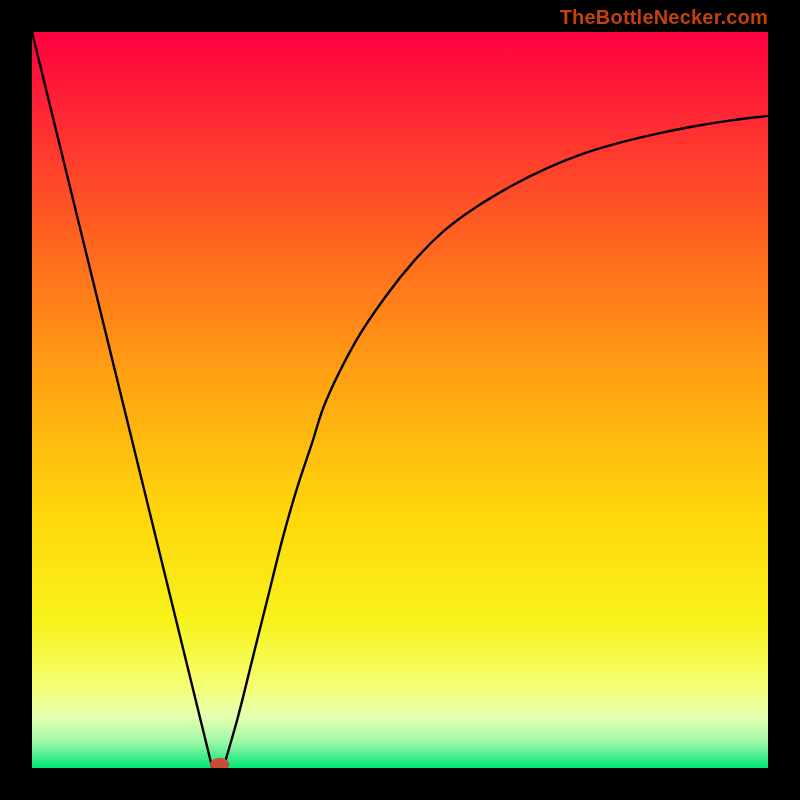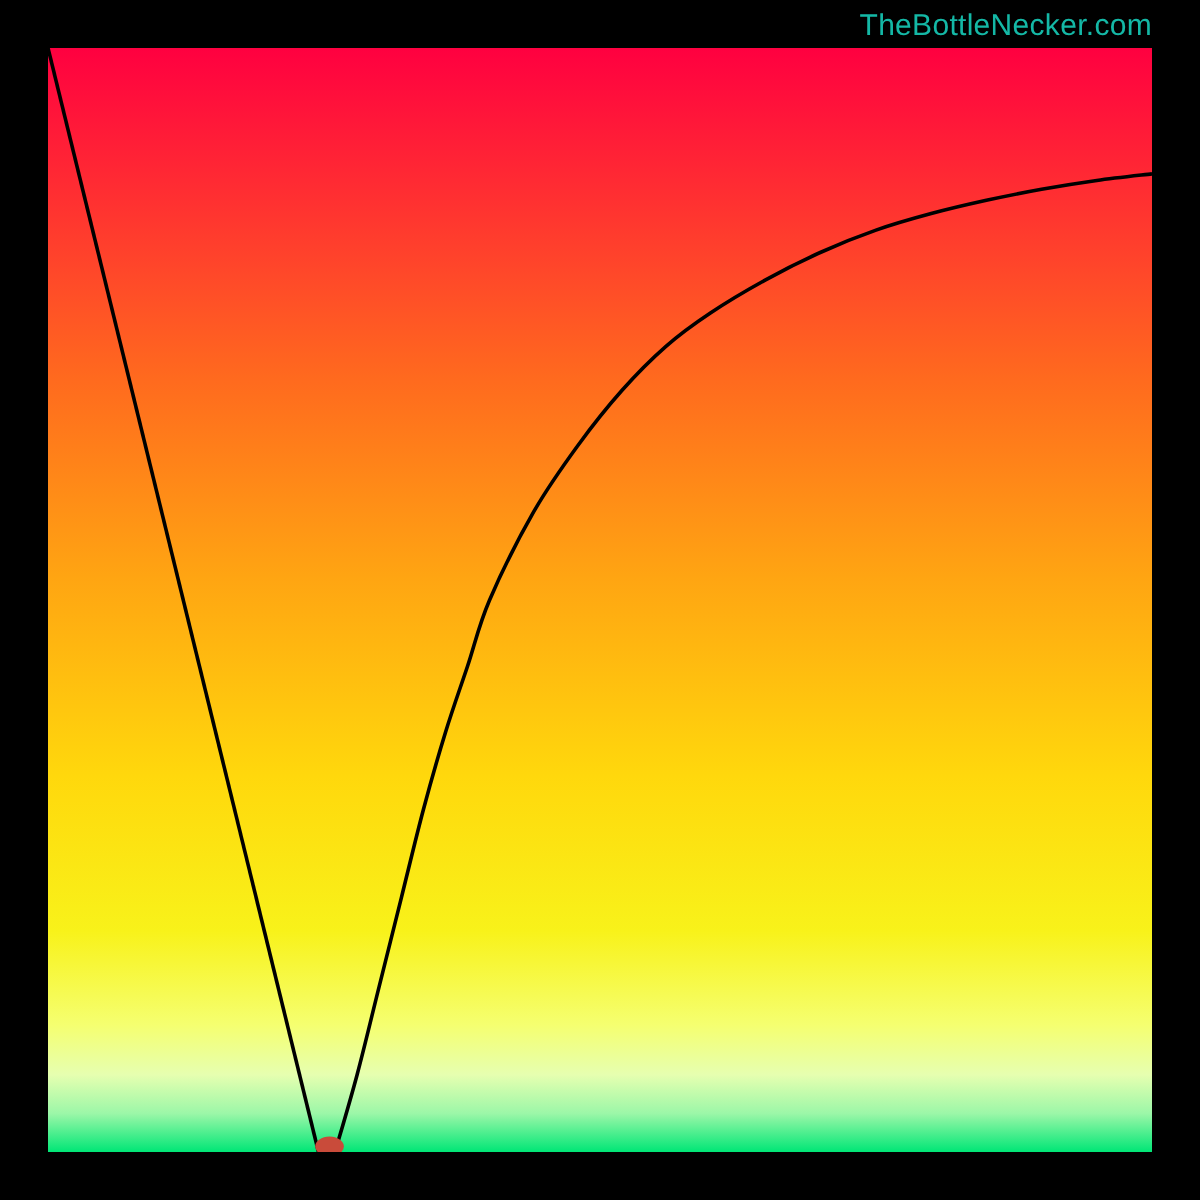--- a/index.html
+++ b/index.html
@@ -23,23 +23,23 @@
     position: absolute;
     left: 0;
     top: 0;
     width: 736px;
     height: 736px;
   }
   .attribution {
     position: absolute;
     top: 6px;
     right: 32px;
-    color: #14b8a6;
+    color: #c2410c;
     font-size: 20px;
-    font-weight: 400;
+    font-weight: 700;
     letter-spacing: 0.2px;
   }
   svg { display: block; }
 </style>
 </head>
 <body>
 
 <div class="attribution">TheBottleNecker.com</div>
 
 <div class="frame">

